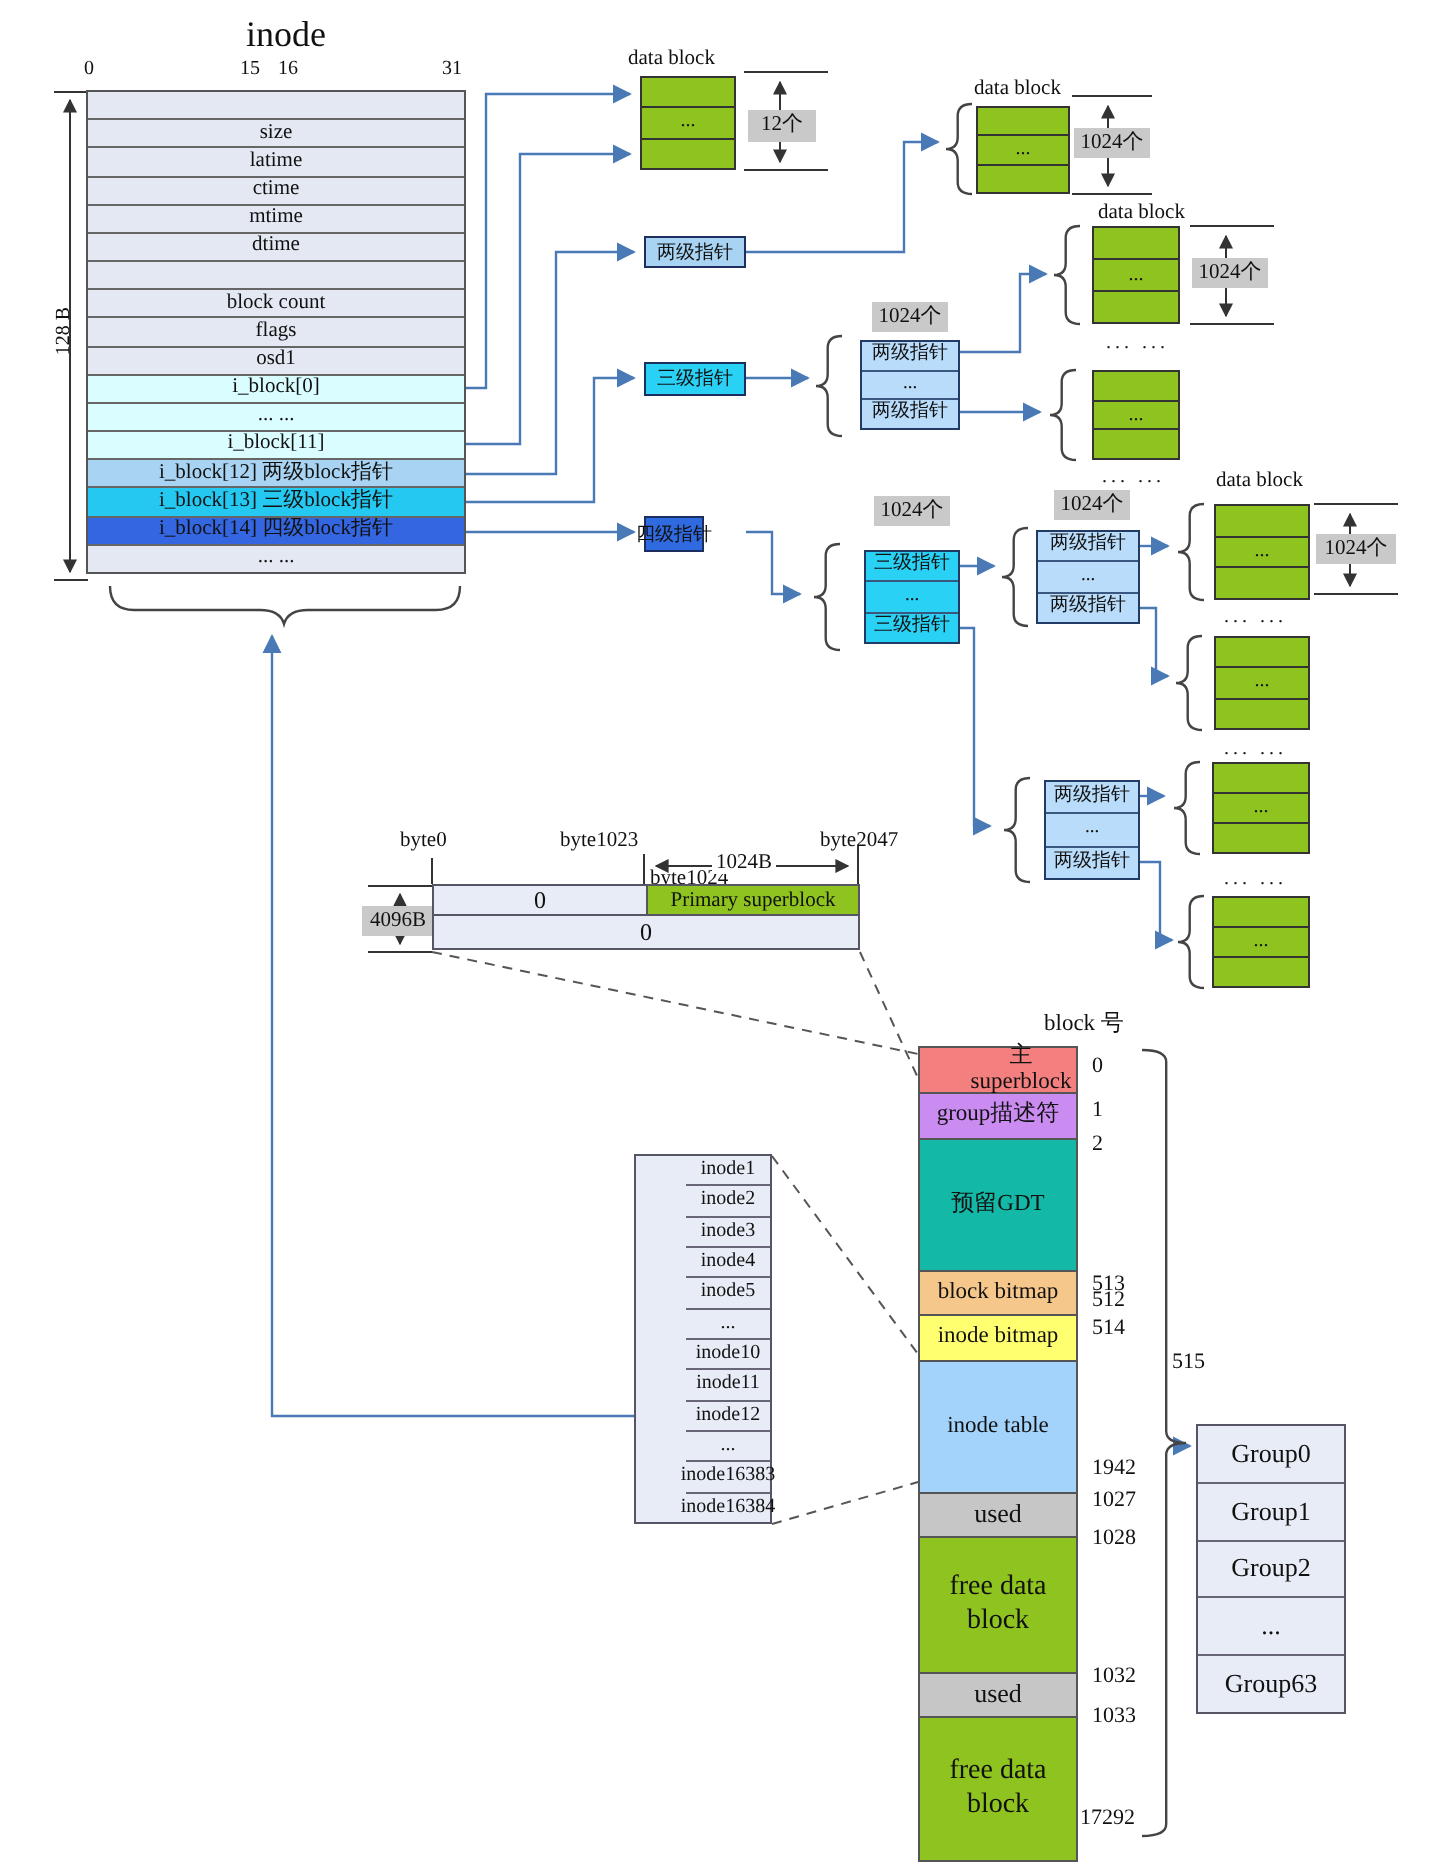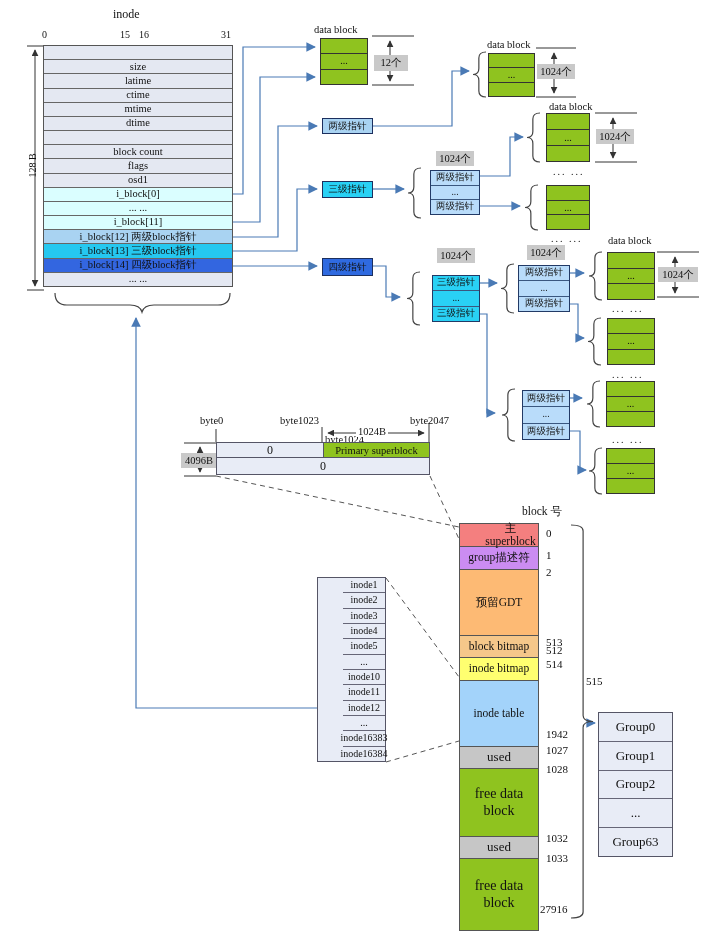--- a/index.html
+++ b/index.html
@@ -116,21 +116,21 @@
       <path d="M 514,264 Q 506.85,264 506.85,270 L 506.85,282.5 Q 506.85,288.5 501,288.5 Q 506.85,288.5 506.85,294.5 L 506.85,307 Q 506.85,313 514,313" fill="none" stroke="#444" stroke-width="1.2"></path>
       <path d="M 602,252 Q 594.85,252 594.85,258 L 594.85,270 Q 594.85,276 589,276 Q 594.85,276 594.85,282 L 594.85,294 Q 594.85,300 602,300" fill="none" stroke="#444" stroke-width="1.2"></path>
       <path d="M 601,318 Q 593.85,318 593.85,324 L 593.85,335.5 Q 593.85,341.5 588,341.5 Q 593.85,341.5 593.85,347.5 L 593.85,359 Q 593.85,365 601,365" fill="none" stroke="#444" stroke-width="1.2"></path>
       <path d="M 515,389 Q 507.85,389 507.85,395 L 507.85,409 Q 507.85,415 502,415 Q 507.85,415 507.85,421 L 507.85,435 Q 507.85,441 515,441" fill="none" stroke="#444" stroke-width="1.2"></path>
       <path d="M 600,381 Q 592.85,381 592.85,387 L 592.85,398 Q 592.85,404 587,404 Q 592.85,404 592.85,410 L 592.85,421 Q 592.85,427 600,427" fill="none" stroke="#444" stroke-width="1.2"></path>
       <path d="M 602,448 Q 594.85,448 594.85,454 L 594.85,465 Q 594.85,471 589,471 Q 594.85,471 594.85,477 L 594.85,488 Q 594.85,494 602,494" fill="none" stroke="#444" stroke-width="1.2"></path>
       <path d="M 571,525 Q 583.1,525 583.1,531 L 583.1,715.5 Q 583.1,721.5 593,721.5 Q 583.1,721.5 583.1,727.5 L 583.1,912 Q 583.1,918 571,918" fill="none" stroke="#444" stroke-width="1.2"></path>
       <path d="M 55,293 Q 55,305 67,305 L 130,305 Q 140,305 142,312 Q 144,305 154,305 L 218,305 Q 230,305 230,293" fill="none" stroke="#444" stroke-width="1.2"></path>
     </svg>
 
-  <div class="abs lbl" style="left:113px;top:7px;font-size:12px;">inode</div>
+  <div class="abs lbl" style="left:123px;top:7px;font-size:18px;">inode</div>
   <div class="abs lbl" style="left:42px;top:29px;font-size:10px;">0</div>
   <div class="abs lbl" style="left:120px;top:29px;font-size:10px;">15</div>
   <div class="abs lbl" style="left:139px;top:29px;font-size:10px;">16</div>
   <div class="abs lbl" style="left:221px;top:29px;font-size:10px;">31</div>
   <div class="abs lbl rot" style="left:12px;top:160px;width:40px;font-size:10px;text-align:center;">128 B</div>
 
   <div class="abs itable" style="left:43px;top:45px;width:190px;height:242px;">
     <div class="irow split">
         <span>mode</span>
         <span>uid</span>
@@ -159,21 +159,21 @@
   <div class="abs lbl" style="left:314px;top:24px;font-size:10.5px;">data block</div>
   <div class="abs gblock" style="left:320px;top:38px;width:48px;height:47px;">
     <div class="gr"></div>
     <div class="gr">...</div>
     <div class="gr"></div>
   </div>
   <div class="abs glbl" style="left:374px;top:55px;width:34px;height:16px;">12个</div>
 
   <div class="abs ptr" style="left:322px;top:118px;width:51px;height:16px;background:#a9d3f2;">两级指针</div>
   <div class="abs ptr" style="left:322px;top:181px;width:51px;height:17px;background:#29d1f5;">三级指针</div>
-  <div class="abs ptr" style="left:322px;top:258px;width:51px;height:18px;background:#2f6ae0;">四级指针</div>
+  <div class="abs ptr" style="left:322px;top:258px;width:30px;height:18px;background:#2f6ae0;">四级指针</div>
 
   <div class="abs lbl" style="left:487px;top:39px;font-size:10.5px;">data block</div>
   <div class="abs gblock" style="left:488px;top:53px;width:47px;height:44px;">
     <div class="gr"></div>
     <div class="gr">...</div>
     <div class="gr"></div>
   </div>
   <div class="abs glbl" style="left:537px;top:64px;width:38px;height:15px;">1024个</div>
 
   <div class="abs glbl" style="left:436px;top:151px;width:38px;height:15px;">1024个</div>
@@ -265,42 +265,42 @@
     <div class="ir">inode12</div>
     <div class="ir">...</div>
     <div class="ir">inode16383</div>
     <div class="ir">inode16384</div>
   </div>
 
   <div class="abs lbl" style="left:522px;top:504px;font-size:11.5px;">block 号</div>
   <div class="abs" style="left:459px;top:523px;width:80px;">
     <div class="bdrow first" style="height:22px;background:#f47f7f;padding-left:23px;">主superblock</div>
     <div class="bdrow" style="height:22px;background:#cb8cf2;">group描述符</div>
-    <div class="bdrow" style="height:65px;background:#fdba74;">预留GDT</div>
+    <div class="bdrow" style="height:65px;background:#14b8a6;">预留GDT</div>
     <div class="bdrow" style="height:21px;background:#f5c78a;">block bitmap</div>
     <div class="bdrow" style="height:22px;background:#ffff70;">inode bitmap</div>
     <div class="bdrow" style="height:65px;background:#a3d3fa;">inode table</div>
     <div class="bdrow" style="height:21px;background:#c6c6c6;font-size:13px;">used</div>
     <div class="bdrow" style="height:67px;background:#8fc31f;font-size:14px;padding:0 8px;">free data block</div>
     <div class="bdrow" style="height:21px;background:#c6c6c6;font-size:13px;">used</div>
     <div class="bdrow" style="height:71px;background:#8fc31f;font-size:14px;padding:0 8px;">free data block</div>
   </div>
   <div class="abs num" style="left:546px;top:527px;">0</div>
   <div class="abs num" style="left:546px;top:549px;">1</div>
   <div class="abs num" style="left:546px;top:566px;">2</div>
   <div class="abs num" style="left:546px;top:618px;margin-top:26px;">512</div>
   <div class="abs num" style="left:546px;top:636px;">513</div>
   <div class="abs num" style="left:546px;top:658px;">514</div>
   <div class="abs num" style="left:546px;top:675px;padding-left:40px;">515</div>
   <div class="abs num" style="left:546px;top:728px;">1942</div>
   <div class="abs num" style="left:546px;top:744px;">1027</div>
   <div class="abs num" style="left:546px;top:763px;">1028</div>
   <div class="abs num" style="left:546px;top:832px;">1032</div>
   <div class="abs num" style="left:546px;top:852px;">1033</div>
-  <div class="abs num" style="left:540px;top:903px;">27916</div>
+  <div class="abs num" style="left:540px;top:903px;">17292</div>
 
   <div class="abs grp" style="left:598px;top:712px;width:75px;height:145px;">
     <div class="ir">Group0</div>
     <div class="ir">Group1</div>
     <div class="ir">Group2</div>
     <div class="ir">...</div>
     <div class="ir">Group63</div>
   </div>
 
 </div>

